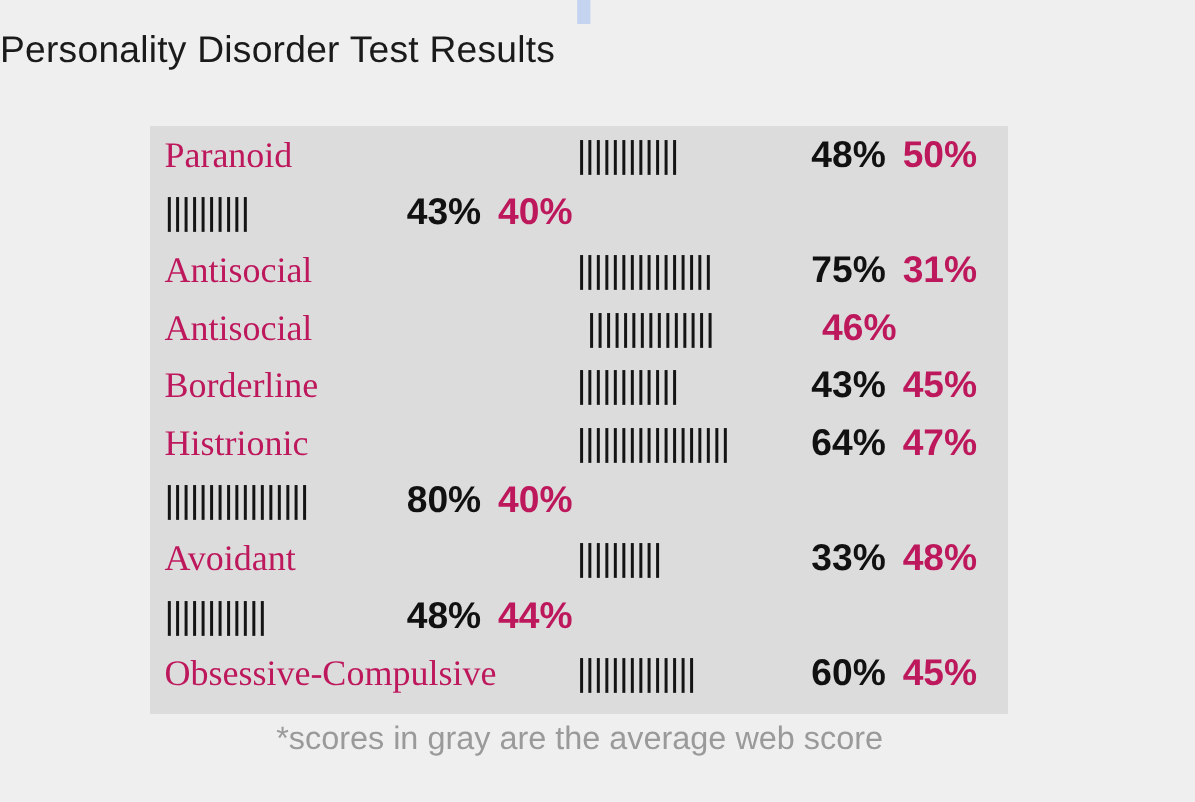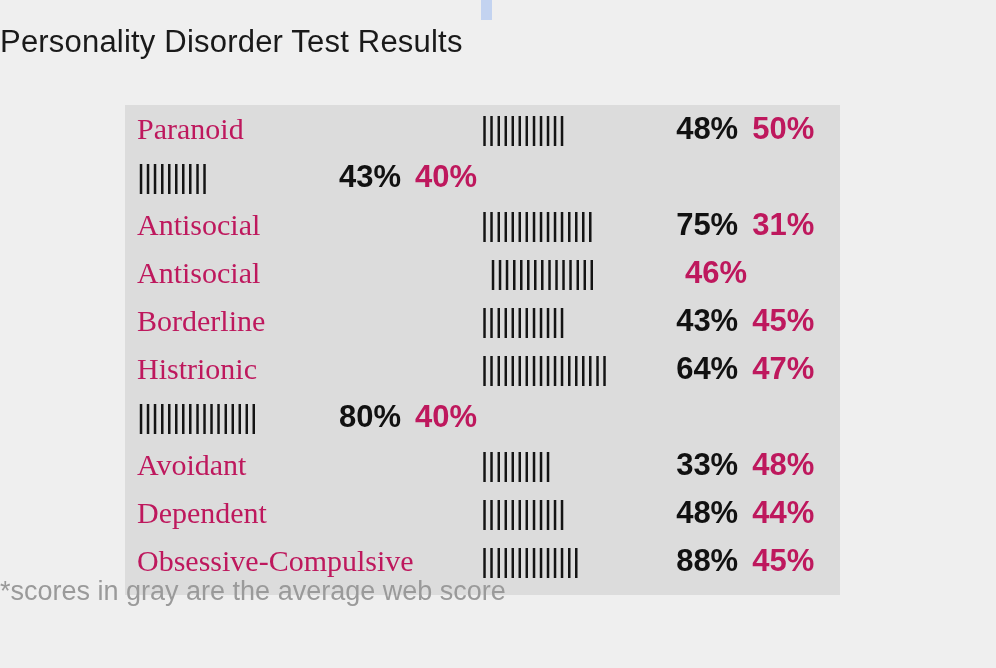--- a/index.html
+++ b/index.html
@@ -75,22 +75,23 @@
     font-size: 31px;
     color: #be185d;
     font-weight: bold;
     width: 90px;
     padding-left: 14px;
     white-space: nowrap;
   }
   .footnote {
     position: absolute;
     left: 0;
-    top: 576px;
+    top: 600px;
     width: 966px;
+    text-align: center;
     font-size: 27px;
     color: #9a9a9a;
   }
 </style>
 </head>
 <body>
 
 <div class="top-marker"></div>
 
 <div class="page-title">Personality Disorder Test Results</div>
@@ -144,28 +145,27 @@
   </div>
 
   <div class="row">
     <div class="label">Avoidant</div>
     <div class="bars">||||||||||</div>
     <div class="score">33%</div>
     <div class="avg">48%</div>
   </div>
 
   <div class="row">
-    <div class="label">Dependent</div>
     <div class="bars">||||||||||||</div>
     <div class="score">48%</div>
     <div class="avg">44%</div>
   </div>
 
   <div class="row">
     <div class="label">Obsessive-Compulsive</div>
     <div class="bars">||||||||||||||</div>
-    <div class="score">88%</div>
+    <div class="score">60%</div>
     <div class="avg">45%</div>
   </div>
 
 </div>
 
 <div class="footnote">*scores in gray are the average web score</div>
 
 </body></html>

